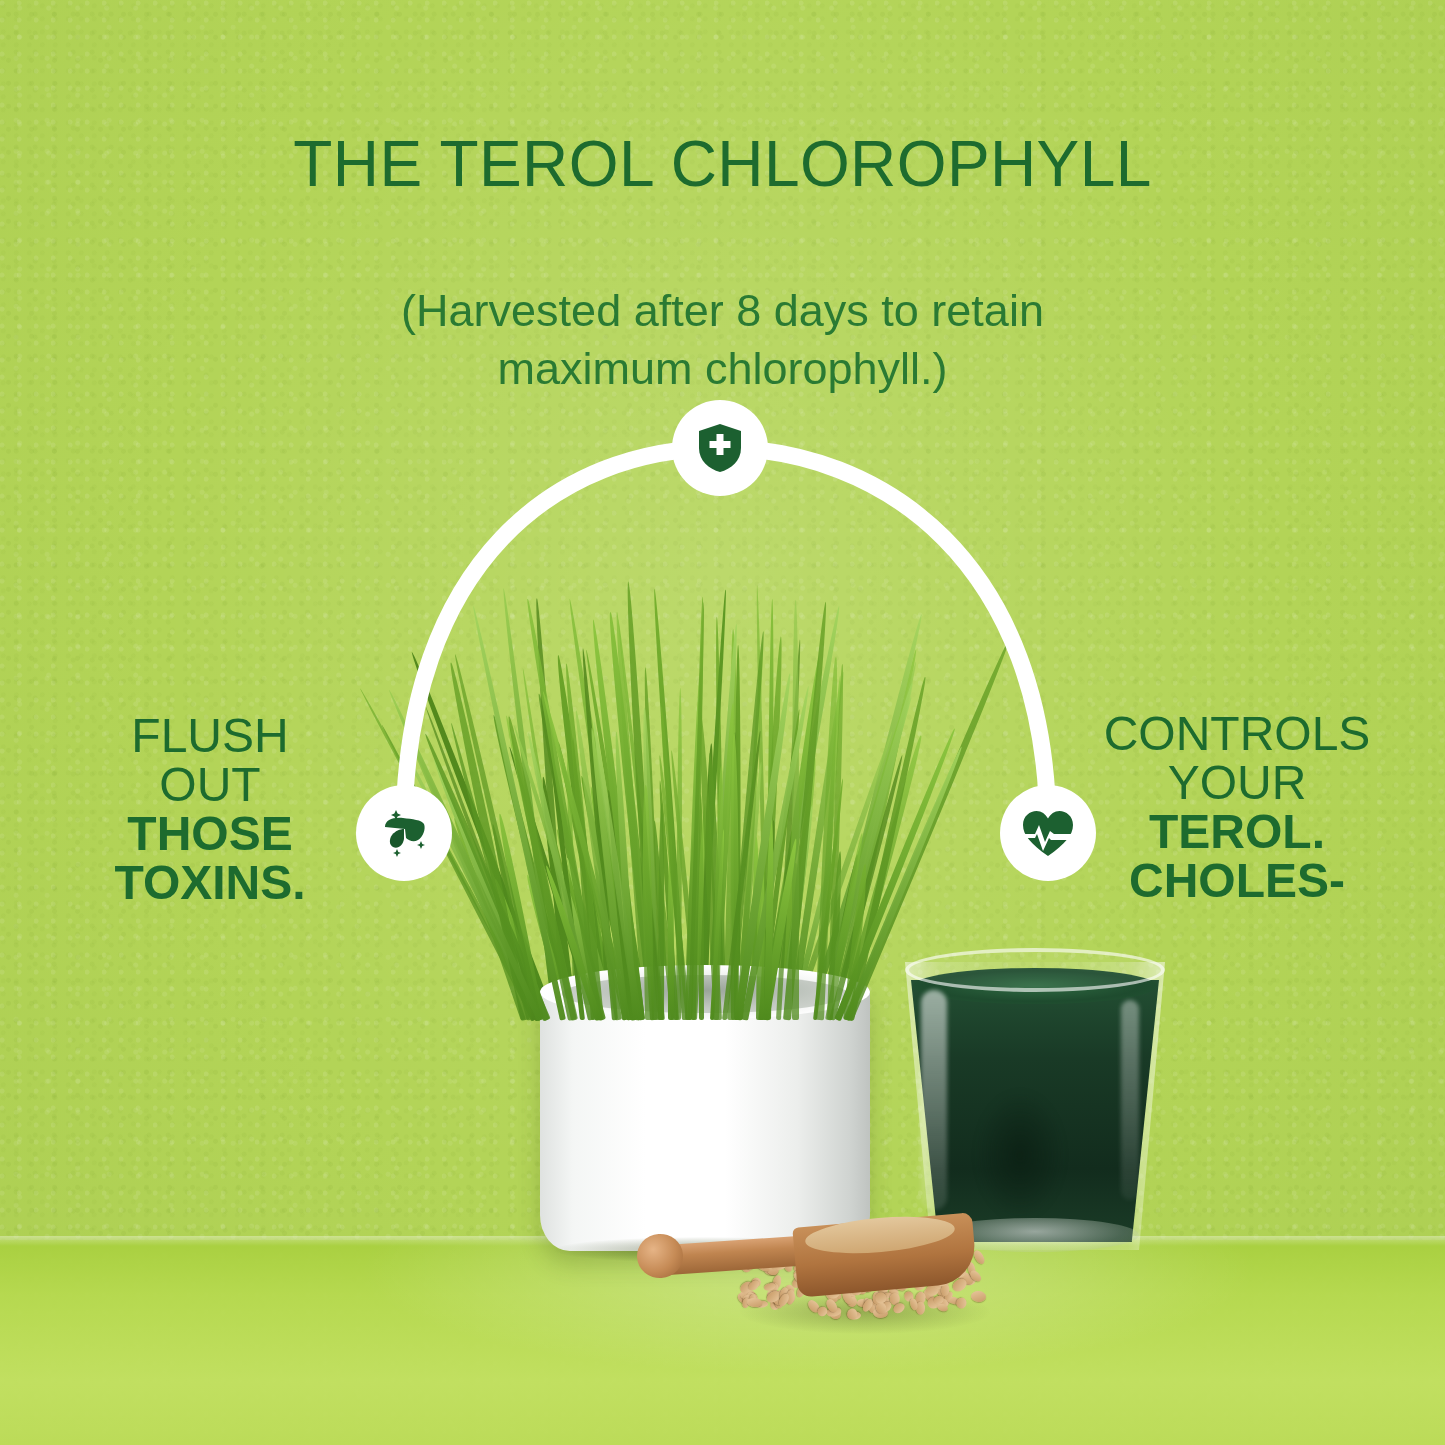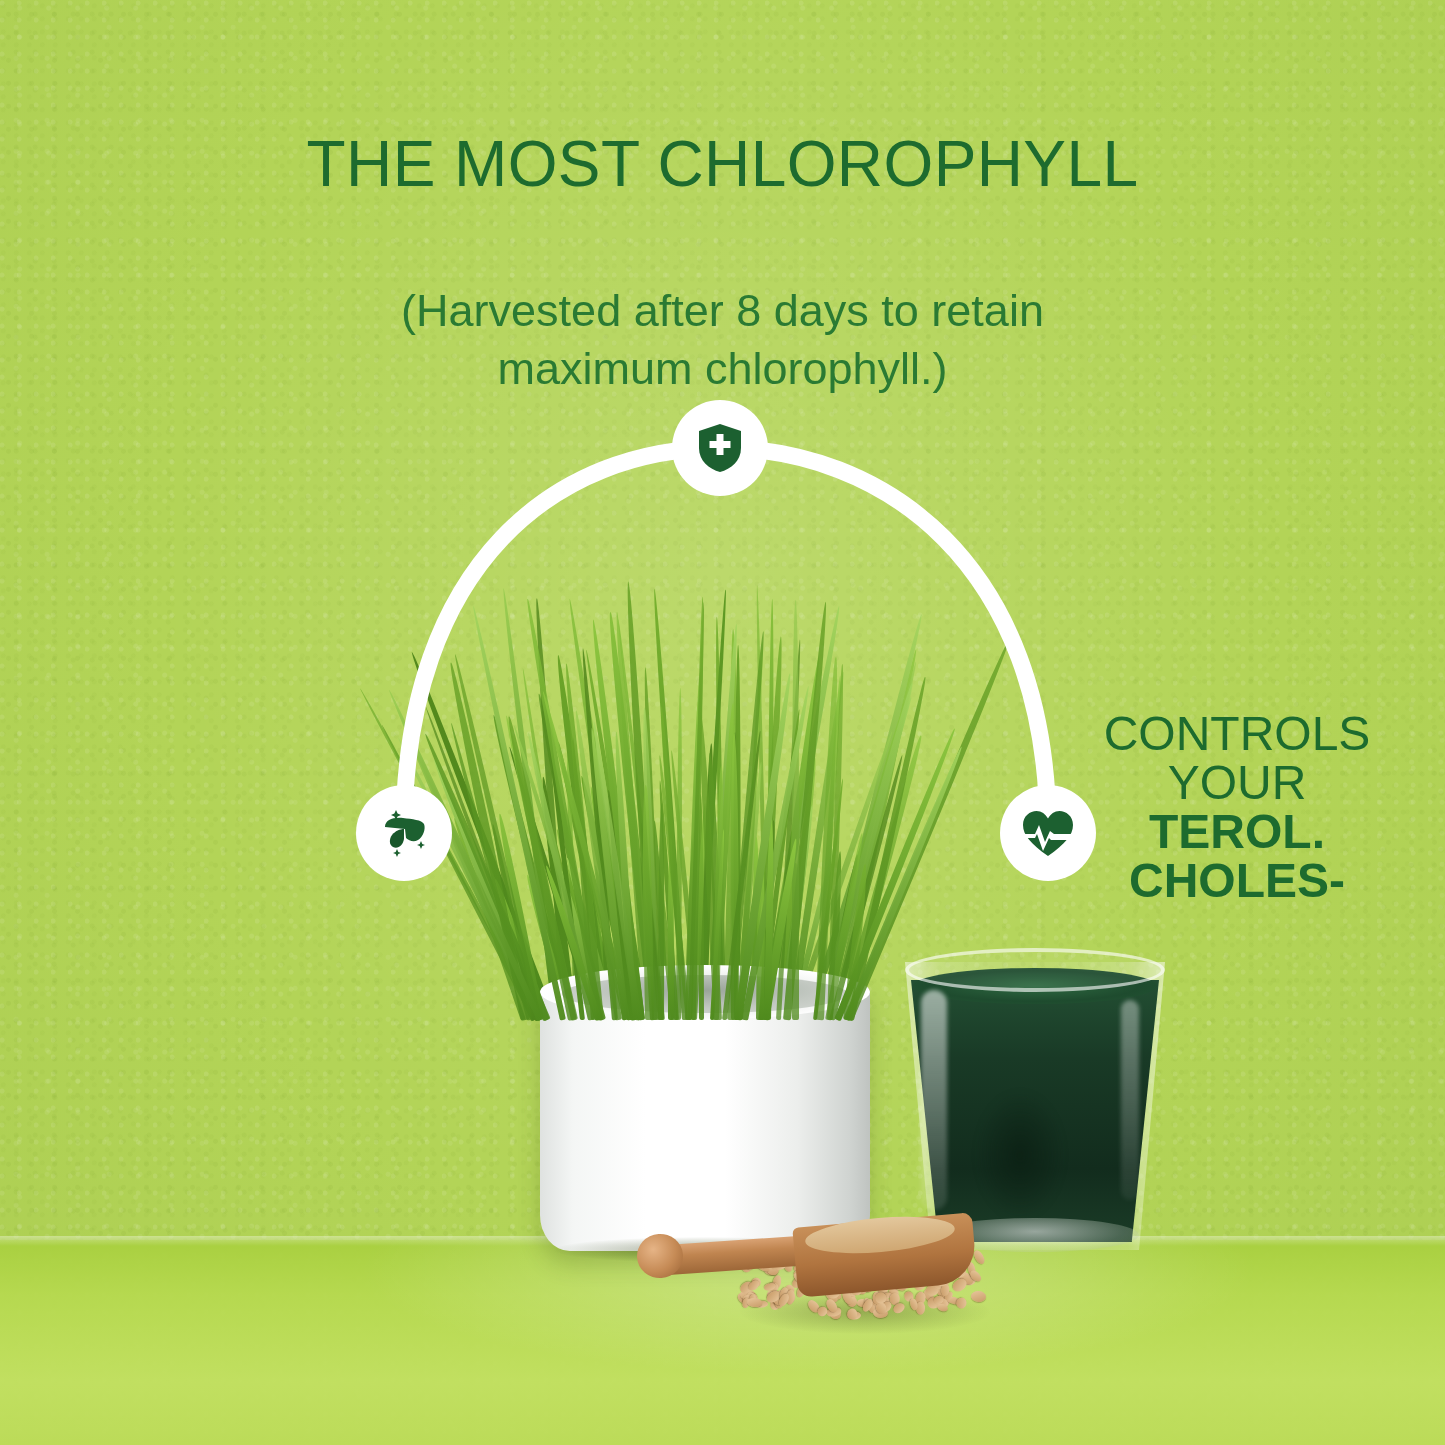--- a/index.html
+++ b/index.html
@@ -252,21 +252,21 @@
 </style>
 </head>
 <body>
 
 <div class="poster">
 
   <div class="bg-texture"></div>
   <div class="bg-vignette"></div>
 
   <div class="headline">
-    <span class="h-line1">THE MOST CHLOROPHYLL</span>
+    <span class="h-line1">THE TEROL CHLOROPHYLL</span>
   </div>
 
   <div class="subhead">
     <span>(Harvested after 8 days to retain</span>
     <span>maximum chlorophyll.)</span>
   </div>
 
   <svg class="arc-layer" viewBox="0 0 1445 1445">
     <path d="M 404,833 C 404,560 560,448 720,448 C 880,448 1048,560 1048,833" fill="none" stroke="#ffffff" stroke-width="17" stroke-linecap="round"></path>
   </svg>
@@ -296,20 +296,26 @@
 
   <div class="badge" id="badge-cholesterol">
     <span>
       <svg width="54" height="50" viewBox="0 0 54 50">
         <path d="M27 48 C10 36 2 27 2 17 C2 8 9 3 15.5 3 C20.5 3 24.5 6 27 10.5 C29.5 6 33.5 3 38.5 3 C45 3 52 8 52 17 C52 27 44 36 27 48 Z" fill="#1c6030"></path>
         <path d="M3 26 h11 l4 -9 l6 17 l5 -11 l4 3 h18 v6 h-21 l-2 -2 l-6 13 l-6 -17 l-2 4 h-11 z" fill="#ffffff"></path>
       </svg>
     </span>
   </div>
 
+  <div class="side-label" id="label-left">
+    <span class="reg">FLUSH</span>
+    <span class="reg">OUT</span>
+    <span class="bold">THOSE</span>
+    <span class="bold">TOXINS.</span>
+  </div>
 
   <div class="side-label" id="label-right">
     <span class="reg">CONTROLS</span>
     <span class="reg">YOUR</span>
     <span class="bold">TEROL.</span>
     <span class="bold">CHOLES-</span>
   </div>
 
   <div class="photo">
 

